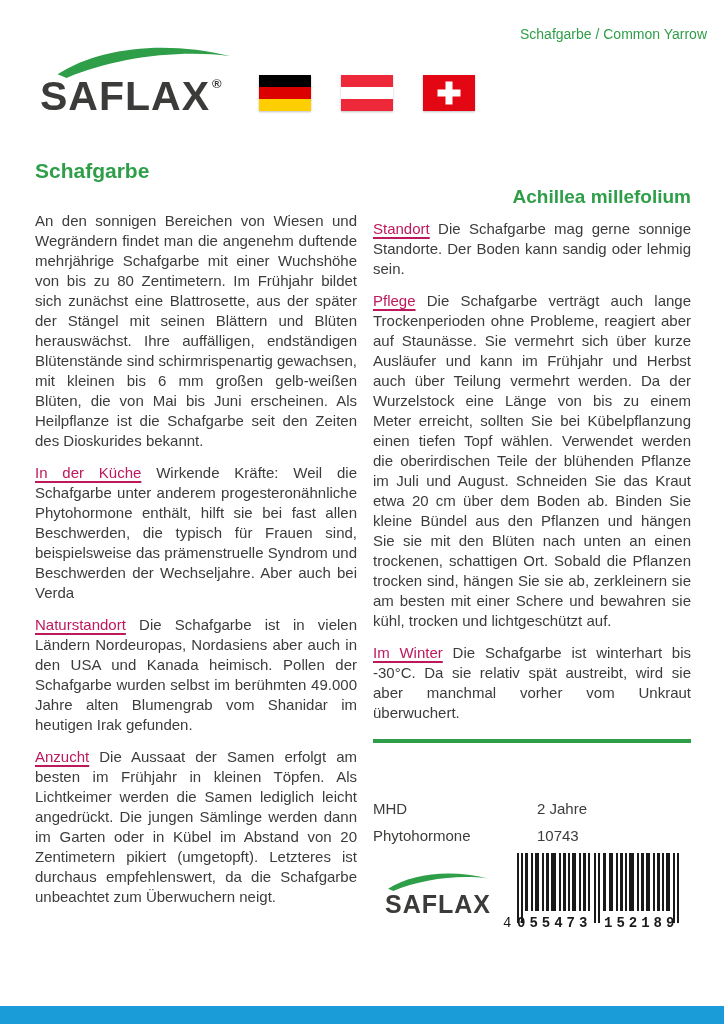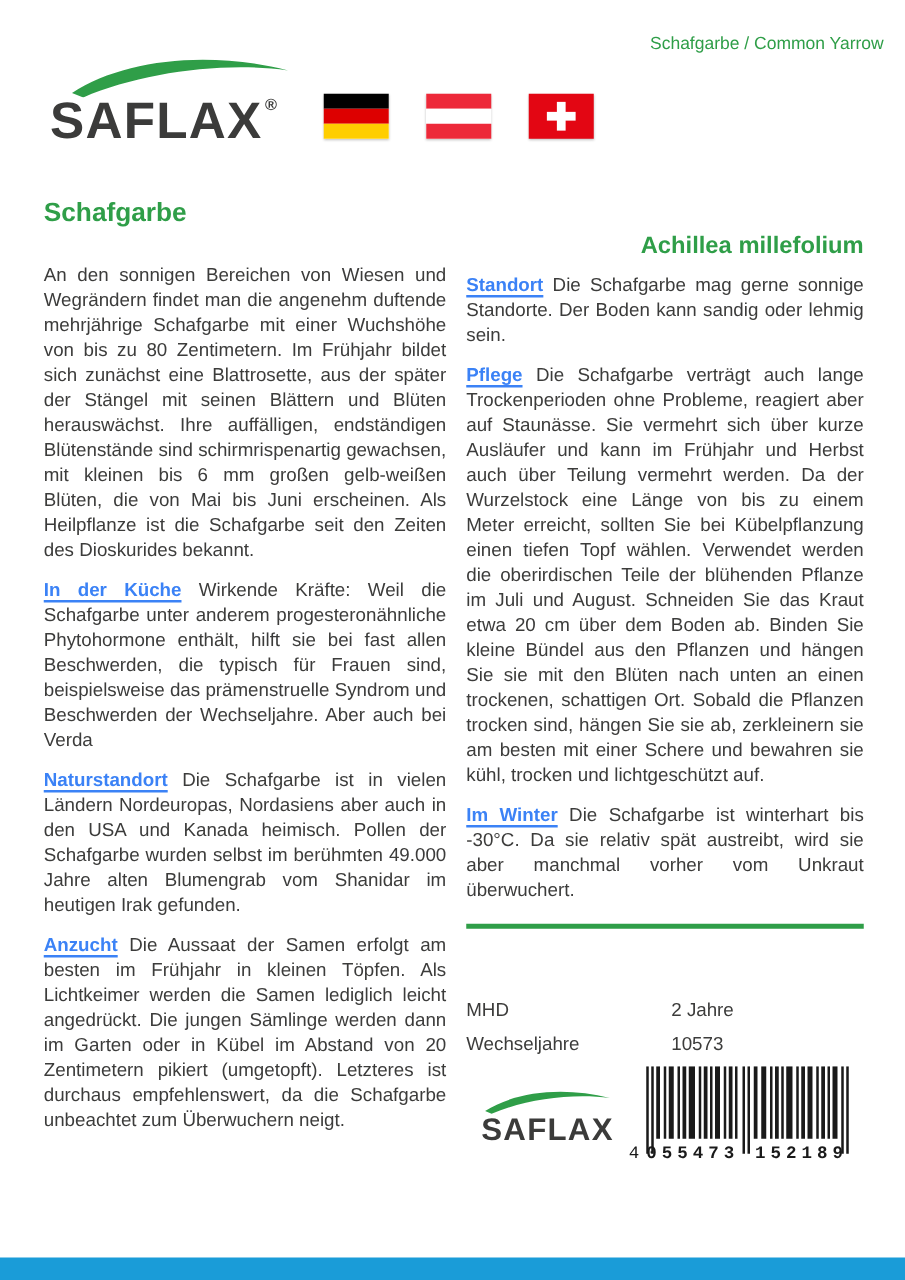--- a/index.html
+++ b/index.html
@@ -47,21 +47,21 @@
   .col p { margin: 0 0 12px; }
   h1.left-title {
     color: #2f9e48; font-size: 21px; font-weight: 700;
     margin: 0 0 30px; text-align: left;
   }
   h2.latin-title {
     color: #2f9e48; font-size: 19px; font-weight: 700;
     margin: 26px 0 12px; text-align: right;
   }
   .sec-h {
-    color: #3b82f6; font-weight: 700;
+    color: #be185d; font-weight: 400;
     text-decoration: underline;
     text-decoration-thickness: 2px;
     text-underline-offset: 3px;
   }
   
   .rule {
     border: none; border-top: 4px solid #2f9e48;
     margin: 16px 0 0;
   }
   .info { margin-top: 52px; }
@@ -137,22 +137,22 @@
       <p><span class="sec-h">Im Winter</span> <span>Die Schafgarbe ist winterhart bis -30°C. Da sie relativ spät austreibt, wird sie aber manchmal vorher vom Unkraut überwuchert.</span></p>
 
       <hr class="rule">
 
       <div class="info">
         <div class="info-row">
           <span class="info-label">MHD</span>
           <span class="info-value">2 Jahre</span>
         </div>
         <div class="info-row">
-          <span class="info-label">Wechseljahre</span>
-          <span class="info-value">10573</span>
+          <span class="info-label">Phytohormone</span>
+          <span class="info-value">10743</span>
         </div>
       </div>
 
       <div class="brandcode-row">
         <div class="logo-small">
           <svg class="swoosh-svg" viewBox="0 0 200 42">
             <path d="M4,38 C50,8 125,0 196,18 C138,10 66,20 14,42 Z" fill="#2f9e48"></path>
           </svg>
           <div class="brand-text-small">SAFLAX</div>
         </div>

